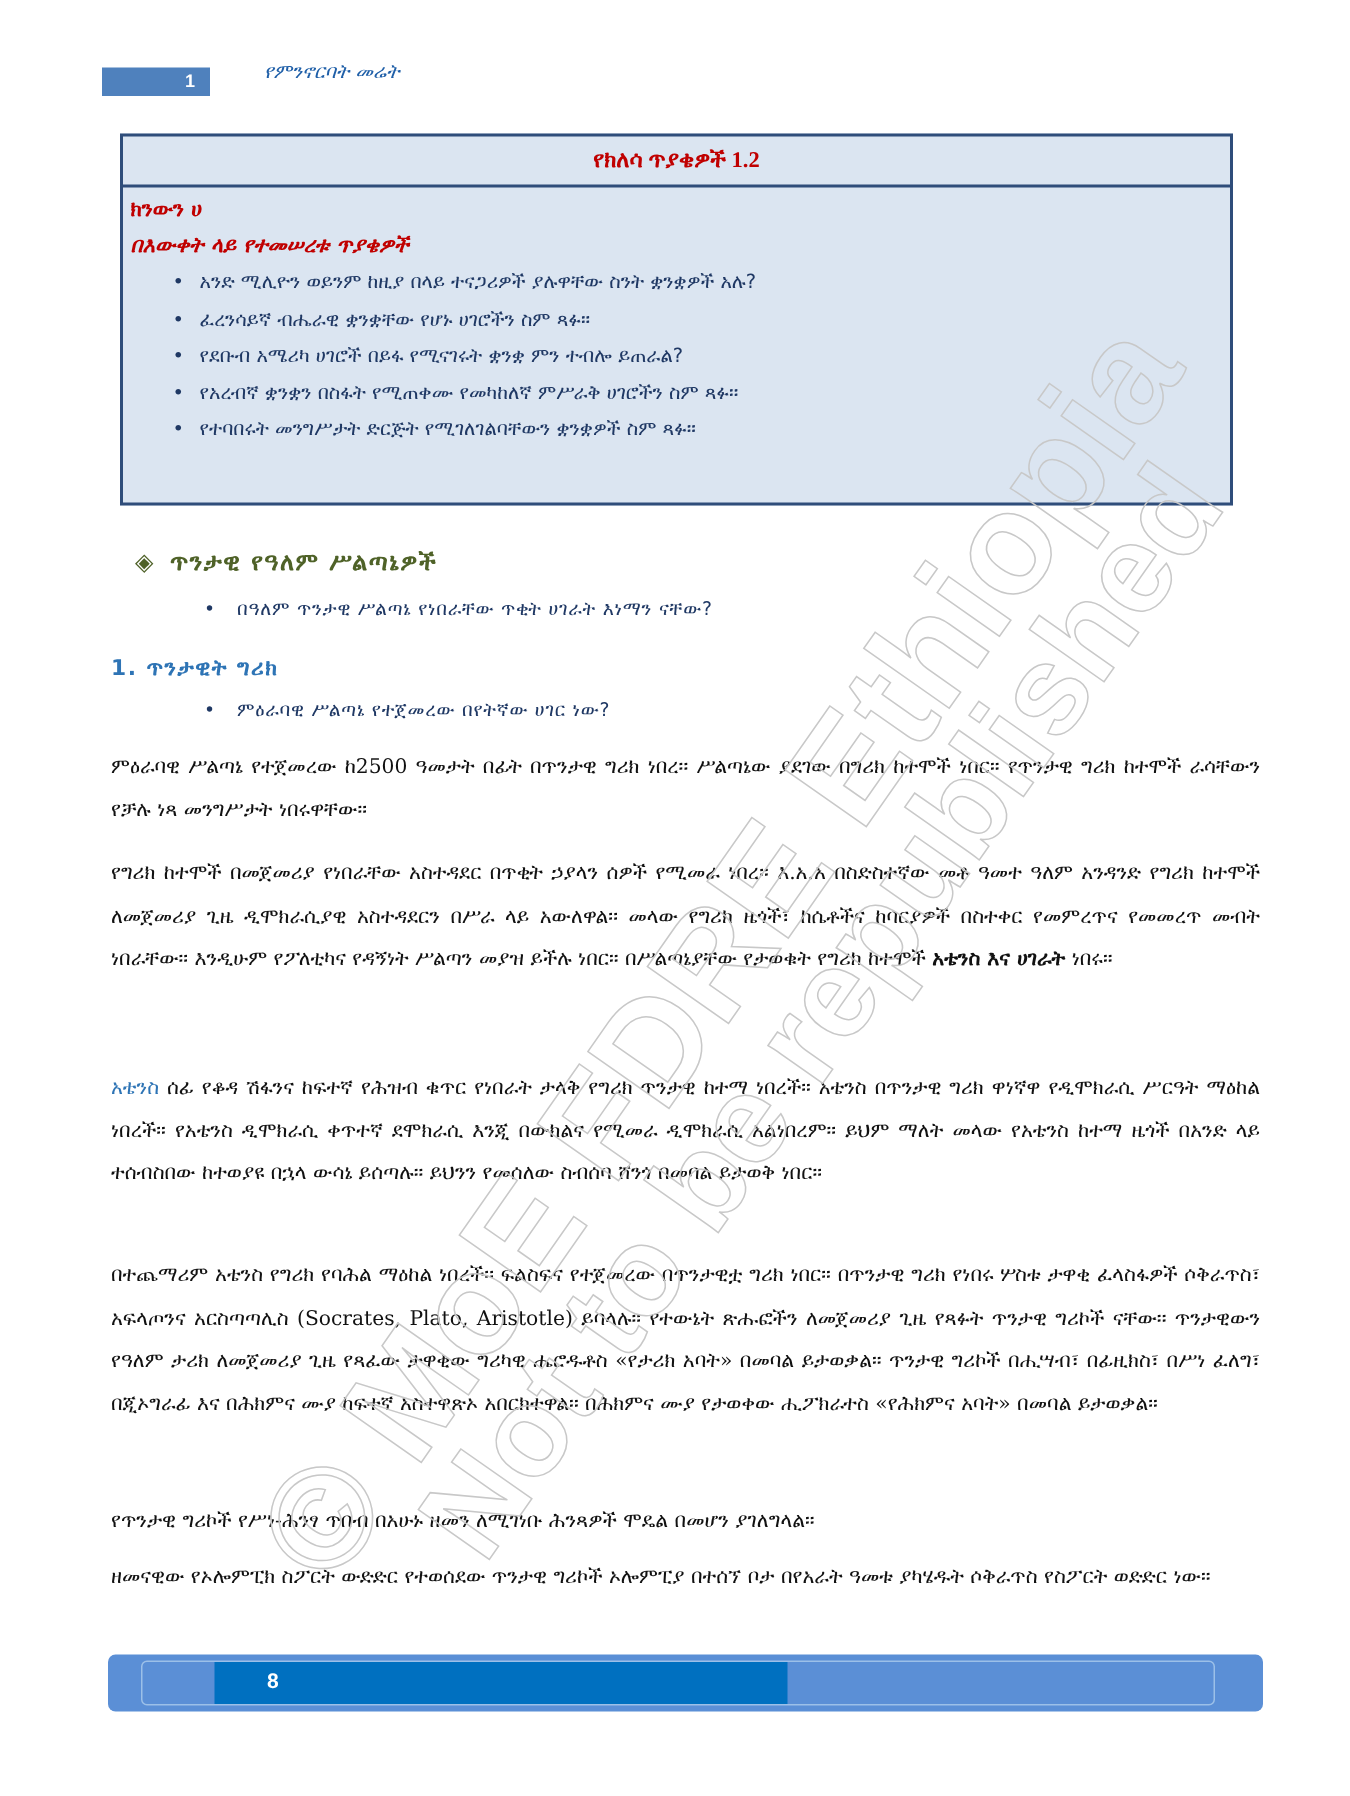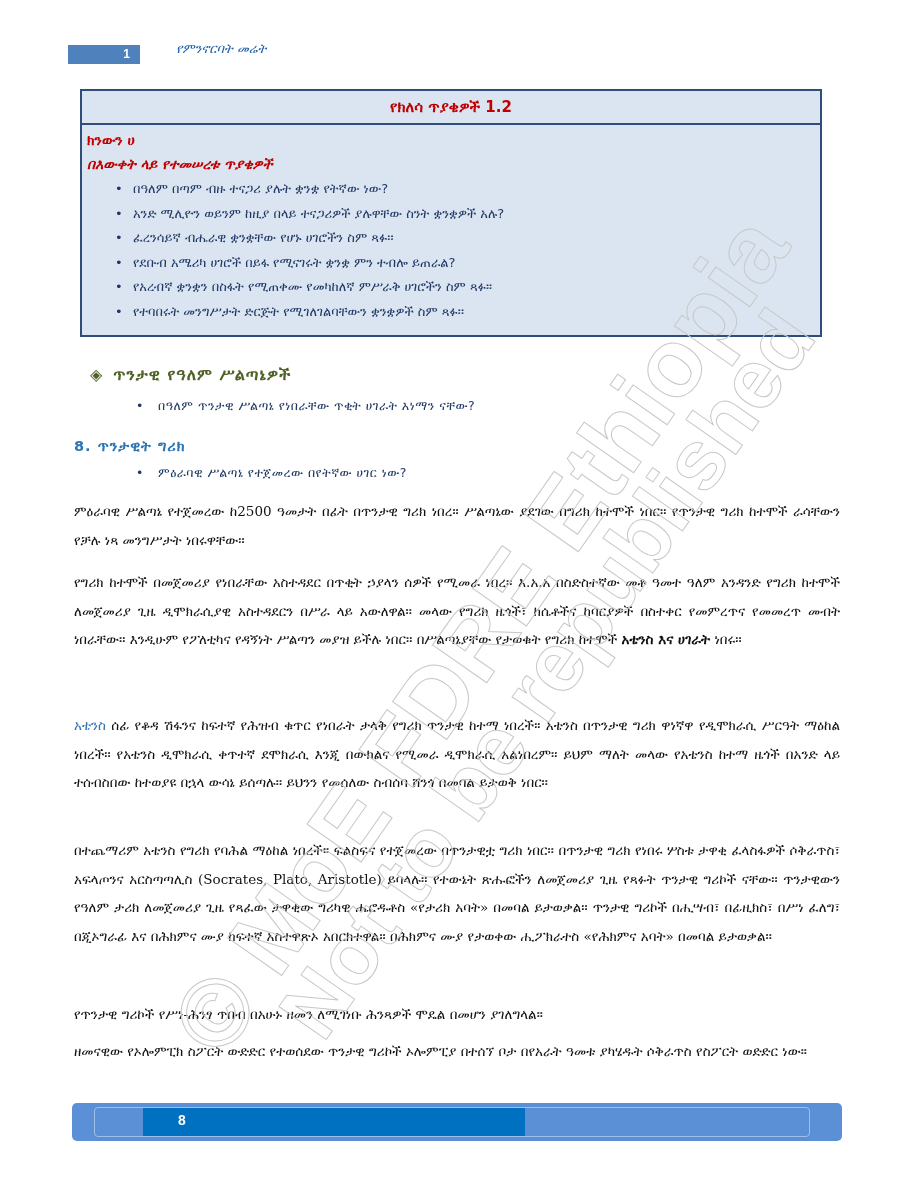--- a/index.html
+++ b/index.html
@@ -16,21 +16,21 @@
   .running-head {
     position:absolute; left:176px; top:41px; font-style:italic; color:#1f5fa8;
     font-size:13px;
   }
   .review-box {
     position:absolute; left:80px; top:89px; width:742px; height:248px;
     border:2px solid #2f4d7a; box-sizing:border-box; background:#dbe5f1;
   }
   .review-box .box-title {
     height:32px; border-bottom:2px solid #2f4d7a; text-align:center;
-    color:#c00000; font-size:15px; font-weight:bold; line-height:32px;
+    color:#c00000; font-size:15px; font-weight:bold; line-height:32px;font-family:Liberation Serif, serif;
   }
   .box-body { padding:4px 8px 0 5px; }
   .box-sub1 { color:#c00000; font-weight:bold; font-size:14px; line-height:22px; }
   .box-sub2 { color:#c00000; font-weight:bold; font-style:italic; font-size:14px; line-height:26px; }
   .box-list { list-style:none; margin:0; padding:0 0 0 28px; }
   .box-list li { font-size:13px; line-height:24.5px; color:#1f3864; position:relative; padding-left:18px; }
   .box-list li::before { content:"•"; position:absolute; left:0; color:#1f3864; }
 
   .section-heading {
     position:absolute; left:90px; top:365px; color:#4f6228; font-weight:bold;
@@ -79,36 +79,35 @@
 
 <div class="page-tab">1</div>
 <div class="running-head">የምንኖርባት መሬት</div>
 
 <div class="review-box">
   <div class="box-title">የክለሳ ጥያቄዎች 1.2</div>
   <div class="box-body">
     <div class="box-sub1">ክንውን ሀ</div>
     <div class="box-sub2">በእውቀት ላይ የተመሠረቱ ጥያቄዎች</div>
     <ul class="box-list">
-      <li>በዓለም በጣም ብዙ ተናጋሪ ያሉት ቋንቋ የትኛው ነው?</li>
       <li>አንድ ሚሊዮን ወይንም ከዚያ በላይ ተናጋሪዎች ያሉዋቸው ስንት ቋንቋዎች አሉ?</li>
       <li>ፈረንሳይኛ ብሔራዊ ቋንቋቸው የሆኑ ሀገሮችን ስም ጻፉ፡፡</li>
       <li>የደቡብ አሜሪካ ሀገሮች በይፋ የሚናገሩት ቋንቋ ምን ተብሎ ይጠራል?</li>
       <li>የአረብኛ ቋንቋን በስፋት የሚጠቀሙ የመካከለኛ ምሥራቅ ሀገሮችን ስም ጻፉ፡፡</li>
       <li>የተባበሩት መንግሥታት ድርጅት የሚገለገልባቸውን ቋንቋዎች ስም ጻፉ፡፡</li>
     </ul>
   </div>
 </div>
 
 <div class="section-heading">
   <span class="diamond">◈</span><span>ጥንታዊ የዓለም ሥልጣኔዎች</span>
 </div>
 <div class="q-item" style="left:158px; top:398px;">በዓለም ጥንታዊ ሥልጣኔ የነበራቸው ጥቂት ሀገራት እነማን ናቸው?</div>
 
-<div class="sub-heading">8. ጥንታዊት ግሪክ</div>
+<div class="sub-heading">1. ጥንታዊት ግሪክ</div>
 <div class="q-item" style="left:158px; top:465px;">ምዕራባዊ ሥልጣኔ የተጀመረው በየትኛው ሀገር ነው?</div>
 
 <div class="para" style="top:497px;">ምዕራባዊ ሥልጣኔ የተጀመረው ከ2500 ዓመታት በፊት በጥንታዊ ግሪክ ነበረ፡፡ ሥልጣኔው ያደገው በግሪክ ከተሞች ነበር፡፡ የጥንታዊ ግሪክ ከተሞች ራሳቸውን የቻሉ ነጻ መንግሥታት ነበሩዋቸው፡፡</div>
 
 <div class="para" style="top:568px;"><span>የግሪክ ከተሞች በመጀመሪያ የነበራቸው አስተዳደር በጥቂት ኃያላን ሰዎች የሚመራ ነበረ፡፡ እ.አ.አ በስድስተኛው መቶ ዓመተ ዓለም አንዳንድ የግሪክ ከተሞች ለመጀመሪያ ጊዜ ዲሞክራሲያዊ አስተዳደርን በሥራ ላይ አውለዋል፡፡ መላው የግሪክ ዜጎች፣ ከሴቶችና ከባርያዎች በስተቀር የመምረጥና የመመረጥ መብት ነበራቸው፡፡ እንዲሁም የፖለቲካና የዳኝነት ሥልጣን መያዝ ይችሉ ነበር፡፡ በሥልጣኔያቸው የታወቁት የግሪክ ከተሞች</span> <span class="bold">አቴንስ እና ሀገራት</span><span> ነበሩ፡፡</span></div>
 
 <div class="para" style="top:711px;"><span class="blue">አቴንስ</span><span> ሰፊ የቆዳ ሽፋንና ከፍተኛ የሕዝብ ቁጥር የነበራት ታላቅ የግሪክ ጥንታዊ ከተማ ነበረች፡፡ አቴንስ በጥንታዊ ግሪክ ዋነኛዋ የዲሞክራሲ ሥርዓት ማዕከል ነበረች፡፡ የአቴንስ ዲሞክራሲ ቀጥተኛ ደሞክራሲ እንጂ በውክልና የሚመራ ዲሞክራሲ አልነበረም፡፡ ይህም ማለት መላው የአቴንስ ከተማ ዜጎች በአንድ ላይ ተሰብስበው ከተወያዩ በኋላ ውሳኔ ይሰጣሉ፡፡ ይህንን የመሰለው ስብሰባ ሸንጎ በመባል ይታወቅ ነበር፡፡</span></div>
 
 <div class="para" style="top:836px;">በተጨማሪም አቴንስ የግሪክ የባሕል ማዕከል ነበረች፡፡ ፍልስፍና የተጀመረው በጥንታዊቷ ግሪክ ነበር፡፡ በጥንታዊ ግሪክ የነበሩ ሦስቱ ታዋቂ ፈላስፋዎች ሶቅራጥስ፣ አፍላጦንና አርስጣጣሊስ (Socrates, Plato, Aristotle) ይባላሉ፡፡ የተውኔት ጽሑፎችን ለመጀመሪያ ጊዜ የጻፉት ጥንታዊ ግሪኮች ናቸው፡፡ ጥንታዊውን የዓለም ታሪክ ለመጀመሪያ ጊዜ የጻፈው ታዋቂው ግሪካዊ ሔሮዱቶስ «የታሪክ አባት» በመባል ይታወቃል፡፡ ጥንታዊ ግሪኮች በሒሣብ፣ በፊዚክስ፣ በሥነ ፈለግ፣ በጂኦግራፊ እና በሕክምና ሙያ ከፍተኛ አስተዋጽኦ አበርክተዋል፡፡ በሕክምና ሙያ የታወቀው ሒፖክራተስ «የሕክምና አባት» በመባል ይታወቃል፡፡</div>
 

